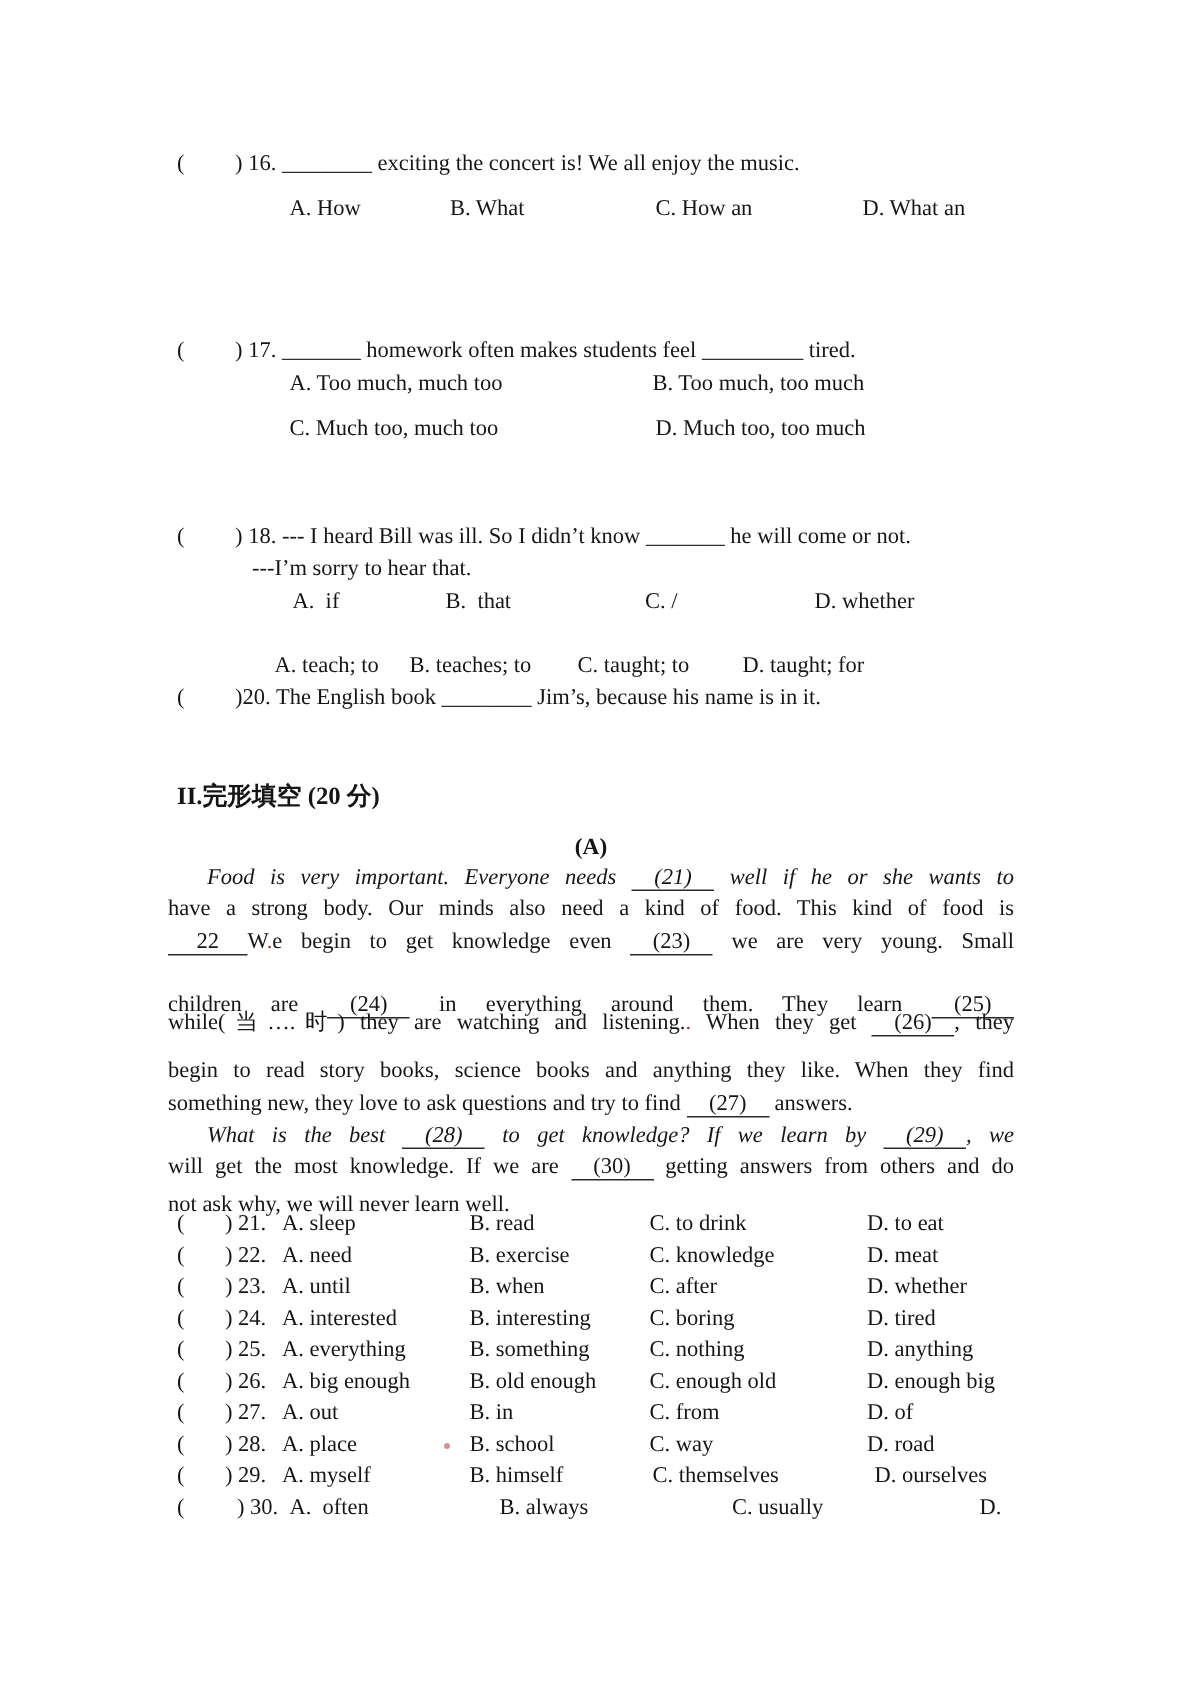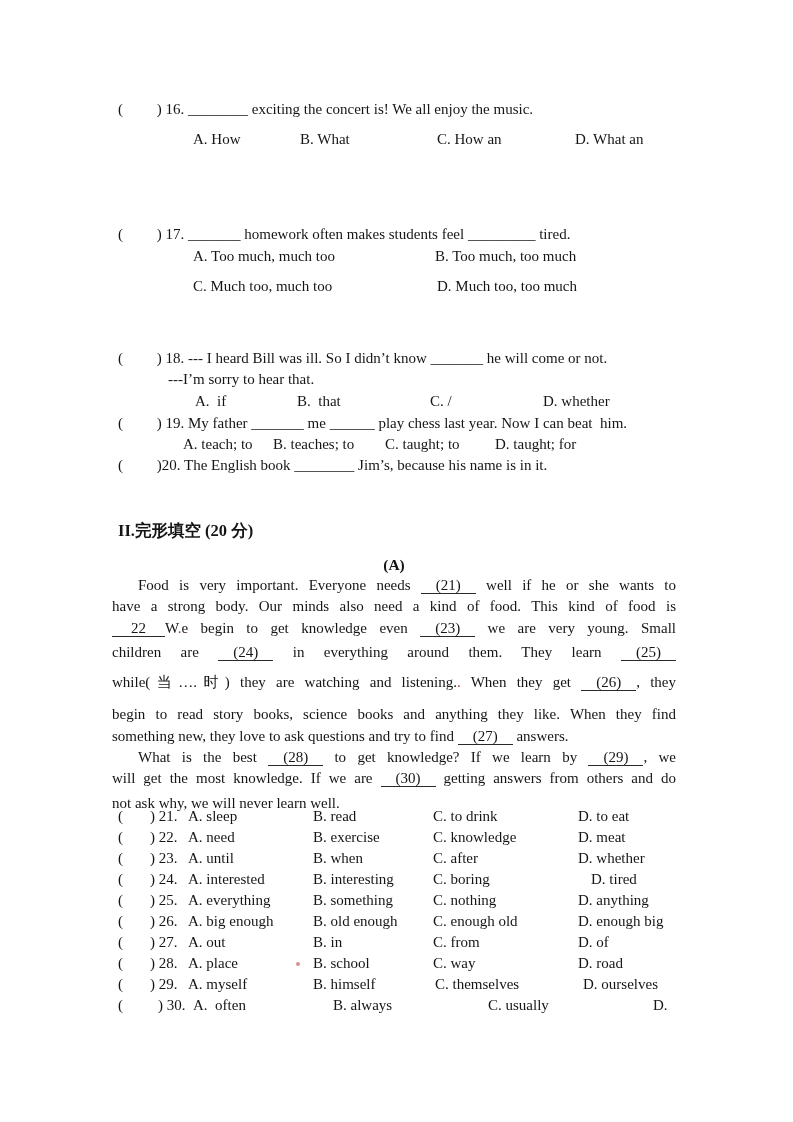--- a/index.html
+++ b/index.html
@@ -7,21 +7,21 @@
     position:relative;width:793px;height:1122px;background:#ffffff;
     font-family:"Liberation Serif", serif;color:#151515;overflow:hidden;
   }
   .line{position:absolute;left:118px;font-size:15px;line-height:17px;white-space:pre;}
   .row{position:absolute;left:118px;width:640px;height:19px;}
   .row span{position:absolute;top:0;font-size:15px;line-height:17px;white-space:pre;}
   .hdr{position:absolute;left:118px;font-size:16.5px;font-weight:bold;white-space:pre;}
   .plabel{position:absolute;left:112px;width:564px;text-align:center;font-size:15.5px;font-weight:bold;}
   .pline{position:absolute;left:112px;width:564px;font-size:15px;line-height:17px;}
   .pline.justify{text-align:justify;text-align-last:justify;}
-  .pline.indent{text-indent:26px;}
+  .pline.indent{text-indent:26px;font-style:italic;}
   .blank{border-bottom:1.2px solid #2a2a2a;padding:0 15px;white-space:pre;}
   .blank.wide{padding:0 19px;}
   .mark{color:#a33b2e;}
   .stray-dot{position:absolute;width:4px;height:4px;border-radius:50%;background:#d49292;}
 </style>
 </head>
 <body>
 
 <div class="page">
 
@@ -45,37 +45,36 @@
 
   <div class="line" style="top:350px">(         ) 18. --- I heard Bill was ill. So I didn’t know _______ he will come or not.</div>
   <div class="line" style="top:371px;left:168px">---I’m sorry to hear that.</div>
   <div class="row" style="top:393px">
     <span style="left:77px">A.  if</span>
     <span style="left:179px">B.  that</span>
     <span style="left:312px">C. /</span>
     <span style="left:425px">D. whether</span>
   </div>
 
-  <div class="line" style="top:415px">(         ) 19. My father _______ me ______ play chess last year. Now I can beat  him.</div>
   <div class="row" style="top:436px">
     <span style="left:65px">A. teach; to</span>
     <span style="left:155px">B. teaches; to</span>
     <span style="left:267px">C. taught; to</span>
     <span style="left:377px">D. taught; for</span>
   </div>
 
   <div class="line" style="top:457px">(         )20. The English book ________ Jim’s, because his name is in it.</div>
 
   <div class="hdr" style="top:520px">II.完形填空 (20 分)</div>
   <div class="plabel" style="top:556px">(A)</div>
 
   <div class="pline justify indent" style="top:577px"><span>Food is very important. Everyone needs </span><span class="blank">(21)</span><span> well if he or she wants to</span></div>
   <div class="pline justify" style="top:598px"><span>have a strong body. Our minds also need a kind of food. This kind of food is</span></div>
   <div class="pline justify" style="top:620px"><span class="blank wide">22</span><span>W</span><span class="mark">.</span><span>e begin to get knowledge even </span><span class="blank">(23)</span><span> we are very young. Small</span></div>
-  <div class="pline justify" style="top:644px"><span>children are </span><span class="blank">(24)</span><span> in everything around them. They learn </span><span class="blank">(25)</span></div>
+  <div class="pline justify" style="top:662px"><span>children are </span><span class="blank">(24)</span><span> in everything around them. They learn </span><span class="blank">(25)</span></div>
   <div class="pline justify" style="top:674px"><span>while(当….时) they are watching and listening.</span><span class="mark">.</span><span> When they get </span><span class="blank">(26)</span><span>, they</span></div>
   <div class="pline justify" style="top:706px"><span>begin to read story books, science books and anything they like. When they find</span></div>
   <div class="pline" style="top:728px"><span>something new, they love to ask questions and try to find </span><span class="blank">(27)</span><span> answers.</span></div>
   <div class="pline justify indent" style="top:749px"><span>What is the best </span><span class="blank">(28)</span><span> to get knowledge? If we learn by </span><span class="blank">(29)</span><span>, we</span></div>
   <div class="pline justify" style="top:770px"><span>will get the most knowledge. If we are </span><span class="blank">(30)</span><span> getting answers from others and do</span></div>
   <div class="pline" style="top:795px"><span>not ask why, we will never learn well.</span></div>
 
   <div class="row" style="top:808px">
     <span style="left:0">(</span>
     <span style="left:32px">) 21.</span>
@@ -99,21 +98,21 @@
     <span style="left:195px">B. when</span>
     <span style="left:315px">C. after</span>
     <span style="left:460px">D. whether</span>
   </div>
   <div class="row" style="top:871px">
     <span style="left:0">(</span>
     <span style="left:32px">) 24.</span>
     <span style="left:70px">A. interested</span>
     <span style="left:195px">B. interesting</span>
     <span style="left:315px">C. boring</span>
-    <span style="left:473px">D. tired</span>
+    <span style="left:460px">D. tired</span>
   </div>
   <div class="row" style="top:892px">
     <span style="left:0">(</span>
     <span style="left:32px">) 25.</span>
     <span style="left:70px">A. everything</span>
     <span style="left:195px">B. something</span>
     <span style="left:315px">C. nothing</span>
     <span style="left:460px">D. anything</span>
   </div>
   <div class="row" style="top:913px">

